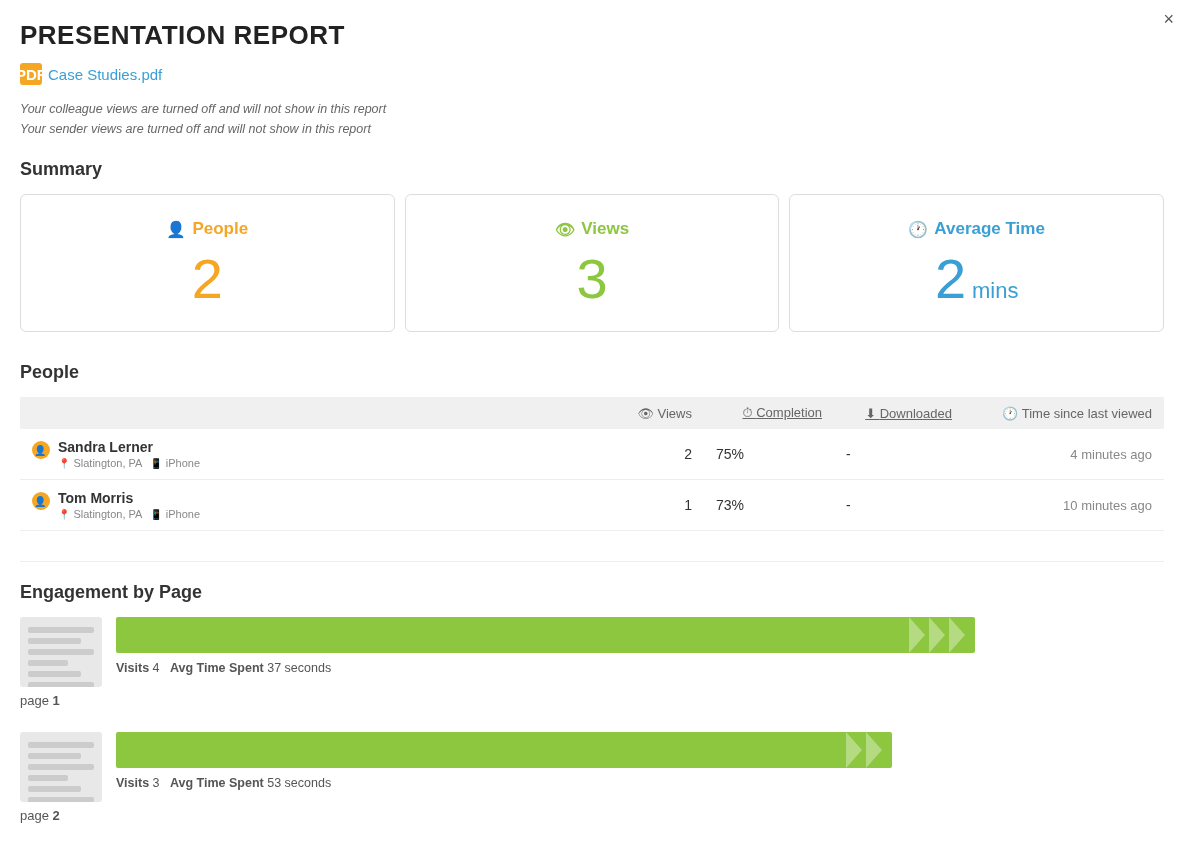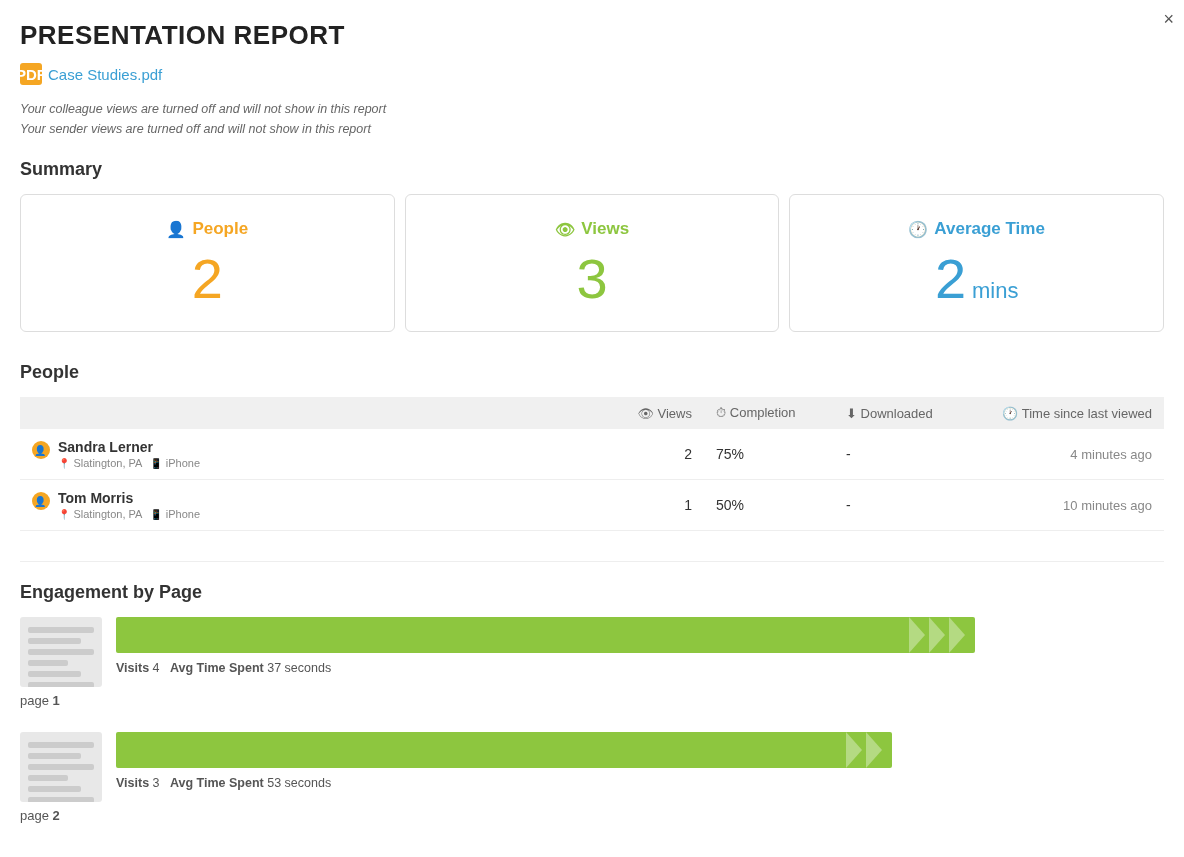--- a/index.html
+++ b/index.html
@@ -122,21 +122,21 @@
       background: #f0f0f0;
     }
     .people-table thead th {
       padding: 8px 12px;
       text-align: left;
       font-size: 13px;
       color: #666;
       font-weight: 500;
     }
     .people-table thead th.right { text-align: right; }
-    .people-table thead th.center { text-align: left; }
+    .people-table thead th.center { text-align: right; text-decoration: underline; }
     .col-views { width: 100px; text-align: right; }
     .col-completion { width: 130px; text-align: center; }
     .col-downloaded { width: 130px; text-align: center; }
     .col-time { width: 200px; text-align: right; }
     .people-table tbody tr {
       border-bottom: 1px solid #eee;
     }
     .people-table tbody td {
       padding: 10px 12px;
       vertical-align: middle;
@@ -350,21 +350,21 @@
             </span>
             <span class="meta-item">
               <span style="font-size:10px;">📱</span>
               iPhone
             </span>
           </div>
         </div>
       </div>
     </td>
     <td class="td-value">1</td>
-    <td class="td-center">50%</td>
+    <td class="td-center">73%</td>
     <td class="td-center">-</td>
     <td class="td-right">10 minutes ago</td>
   </tr>
         </tbody>
     </table>
   </div>
 
   <hr class="divider">
 
   

